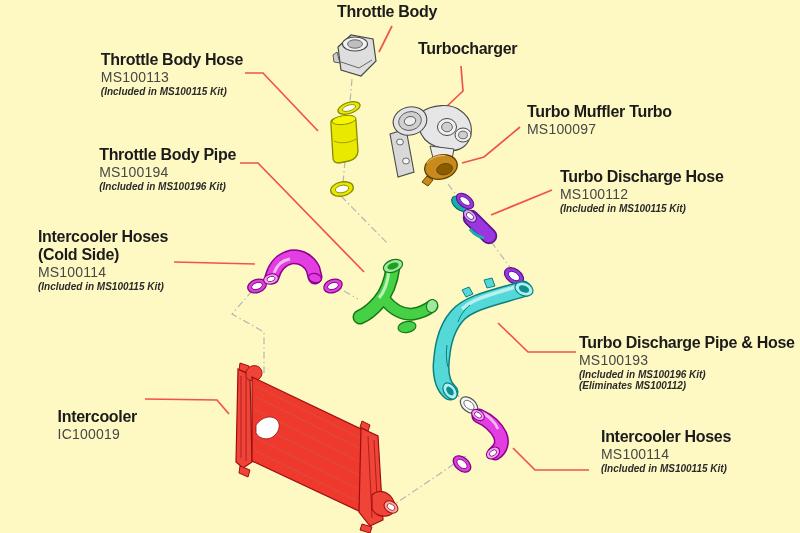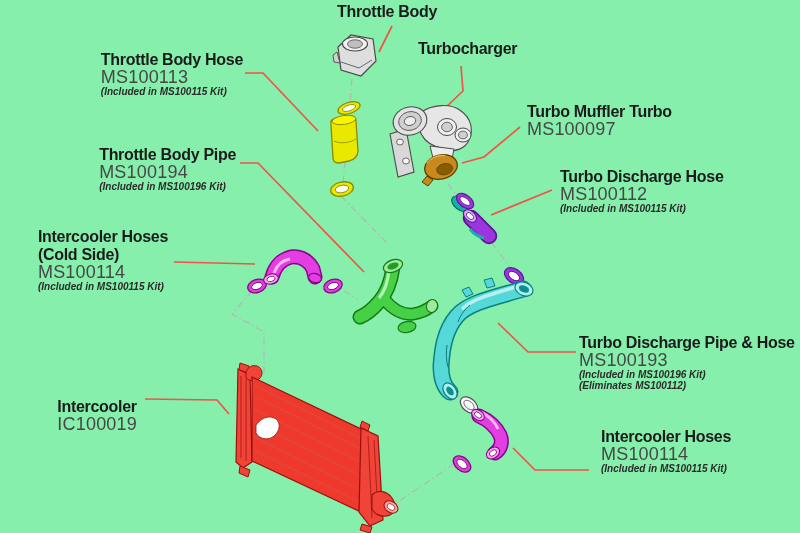--- a/index.html
+++ b/index.html
@@ -1,24 +1,24 @@
 <!DOCTYPE html>
 <html style="--c-background: #ffffff; --c-text: #1b1b1b; --c-part_number_text: #474747; --c-leader_line: #f0534a; --c-guide_line: #b5b5b5; --c-yellow: #e9e900; --c-green: #46d046; --c-magenta: #e23ee2; --c-cyan: #55d8d8; --c-purple: #9a35e0; --c-teal: #16b0a8; --c-gold: #c8891d; --c-red: #ee392c; --c-gray: #dedede;"><head>
 <meta charset="utf-8">
 <style>
   html,body{margin:0;padding:0;background:#fff;}
   .stage{
-    position:relative;width:800px;height:533px;background:#86efac;overflow:hidden;
+    position:relative;width:800px;height:533px;background:#fef9c3;overflow:hidden;
     font-family:"Liberation Sans","DejaVu Sans",sans-serif;
   }
   .stage svg{position:absolute;left:0;top:0;}
   .label{position:absolute;color:#1b1b1b;white-space:nowrap;}
   .label.right{text-align:left;}
   .label .t{font-weight:bold;font-size:16px;line-height:18px;letter-spacing:-0.3px;}
-  .label .p{font-weight:normal;font-size:18px;line-height:17px;color:#474747;letter-spacing:0.2px;}
+  .label .p{font-weight:normal;font-size:14px;line-height:17px;color:#474747;letter-spacing:0.2px;}
   .label .n{font-weight:bold;font-style:italic;font-size:10px;line-height:10px;margin-top:1px;color:#2a2a2a;}
   .guide{stroke:var(--c-guide_line,#b5b5b5);stroke-width:1.2;fill:none;stroke-dasharray:7 3 1.5 3;}
   .leader{stroke:var(--c-leader_line,#f0534a);stroke-width:1.7;fill:none;}
 </style>
 </head>
 <body>
 
 <div class="stage">
 
   <svg width="800" height="533" viewBox="0 0 800 533">
@@ -252,21 +252,21 @@
     <div class="n">(Included in MS100115 Kit)</div>
   </div>
 
   <div class="label" style="left:579px;top:334px">
     <div class="t">Turbo Discharge Pipe &amp; Hose</div>
     <div class="p">MS100193</div>
     <div class="n">(Included in MS100196 Kit)</div>
     <div class="n">(Eliminates MS100112)</div>
   </div>
 
-  <div class="label right" style="right:663px;top:398px">
+  <div class="label right" style="right:663px;top:408px">
     <div class="t">Intercooler</div>
     <div class="p">IC100019</div>
   </div>
 
   <div class="label" style="left:601px;top:428px">
     <div class="t">Intercooler Hoses</div>
     <div class="p">MS100114</div>
     <div class="n">(Included in MS100115 Kit)</div>
   </div>
 

